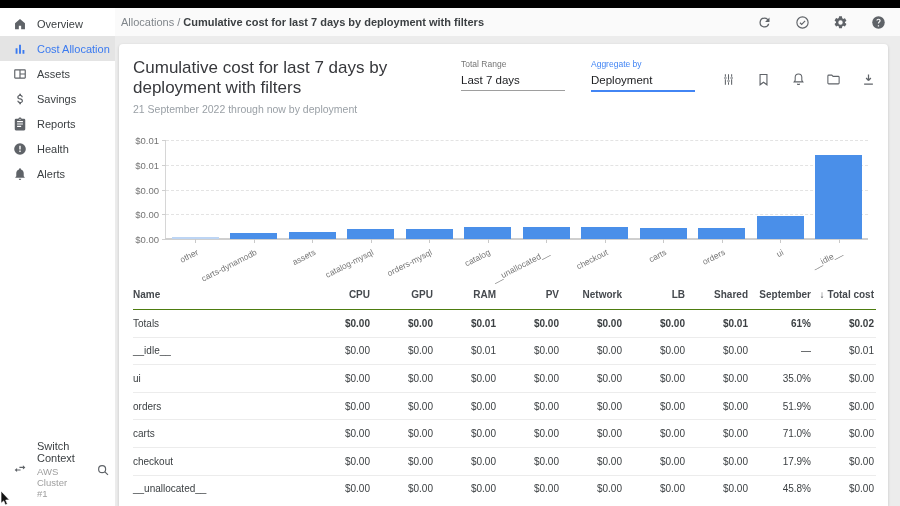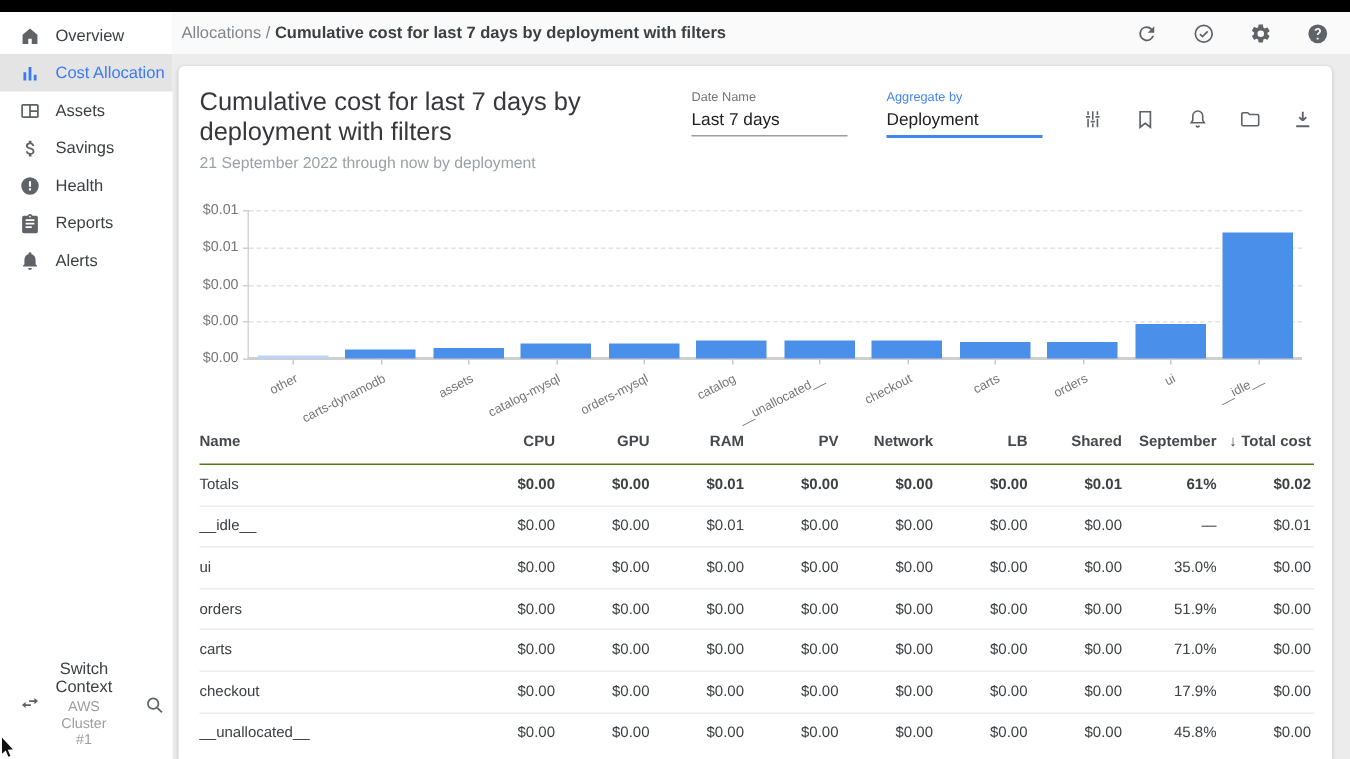--- a/index.html
+++ b/index.html
@@ -3,21 +3,21 @@
 <meta charset="utf-8">
 <style>
   * { margin:0; padding:0; box-sizing:border-box; }
   html,body { width:900px; height:506px; overflow:hidden; }
   body { font-family:"Liberation Sans","DejaVu Sans",sans-serif; background:#ececec; }
   .screen { position:relative; width:900px; height:506px; overflow:hidden; background:#ececec; }
   .topbar { height:8px; background:#000; }
   .body { display:flex; height:498px; }
 
   
-  .sidebar { width:115px; background:#fff; display:flex; flex-direction:column; justify-content:space-between; padding:3px 0 5px; flex-shrink:0;text-align:center; }
+  .sidebar { width:115px; background:#fff; display:flex; flex-direction:column; justify-content:space-between; padding:3px 0 5px; flex-shrink:0; }
   .nav-item { display:flex; align-items:center; gap:10px; min-height:25px; padding:2px 4px 2px 13px; font-size:11px; color:#3c4043; cursor:pointer; }
   .nav-item .ic { width:14px; height:14px; color:#5f6368; display:flex; align-items:center; justify-content:center; flex-shrink:0; }
   .nav-item .ic svg { width:14px; height:14px; display:block; }
   .nav-item.active { background:#e4e4e4; color:#3a7af0; }
   .nav-item.active .ic { color:#3a7af0; }
   .nav-lines { display:flex; flex-direction:column; }
   .nav-sub { font-size:9.5px; color:#9e9e9e; margin-top:2px; }
   .nav-bottom { display:flex; flex-direction:row; gap:4px; }
 
   
@@ -112,35 +112,35 @@
                 <path d="M12.6 10.9c-2.3-.6-3-1.2-3-2.1 0-1.1 1-1.8 2.6-1.8 1.7 0 2.4.8 2.4 2h2.2c-.1-1.7-1.1-3.2-3.1-3.7V3h-3v2.2c-1.9.4-3.4 1.6-3.4 3.6 0 2.3 1.9 3.4 4.7 4.1 2.5.6 3 1.5 3 2.4 0 .7-.5 1.8-2.6 1.8-2 0-2.8-.9-2.9-2H7.3c.1 2.1 1.7 3.3 3.4 3.7V21h3v-2.2c1.9-.4 3.4-1.5 3.4-3.5 0-2.8-2.4-3.8-4.5-4.4z"></path>
               </svg>
             </span>
             <span class="nav-lines">
               <span>Savings</span>
             </span>
           </div>
           <div class="nav-item">
             <span class="ic">
               <svg viewBox="0 0 24 24" fill="currentColor">
+                <path d="M19 3h-4.18C14.4 1.84 13.3 1 12 1s-2.4.84-2.82 2H5a2 2 0 0 0-2 2v16a2 2 0 0 0 2 2h14a2 2 0 0 0 2-2V5a2 2 0 0 0-2-2zm-7 0a1 1 0 1 1 0 2 1 1 0 0 1 0-2zm2 14H7v-2h7v2zm3-4H7v-2h10v2zm0-4H7V7h10v2z"></path>
+              </svg>
+            </span>
+            <span class="nav-lines">
+              <span>Reports</span>
+            </span>
+          </div>
+          <div class="nav-item">
+            <span class="ic">
+              <svg viewBox="0 0 24 24" fill="currentColor">
                 <path d="M12 2a10 10 0 1 0 0 20 10 10 0 0 0 0-20zm1.2 15h-2.4v-2.3h2.4V17zm0-4.2h-2.4V6.5h2.4v6.3z"></path>
               </svg>
             </span>
             <span class="nav-lines">
               <span>Health</span>
-            </span>
-          </div>
-          <div class="nav-item">
-            <span class="ic">
-              <svg viewBox="0 0 24 24" fill="currentColor">
-                <path d="M19 3h-4.18C14.4 1.84 13.3 1 12 1s-2.4.84-2.82 2H5a2 2 0 0 0-2 2v16a2 2 0 0 0 2 2h14a2 2 0 0 0 2-2V5a2 2 0 0 0-2-2zm-7 0a1 1 0 1 1 0 2 1 1 0 0 1 0-2zm2 14H7v-2h7v2zm3-4H7v-2h10v2zm0-4H7V7h10v2z"></path>
-              </svg>
-            </span>
-            <span class="nav-lines">
-              <span>Reports</span>
             </span>
           </div>
           <div class="nav-item">
             <span class="ic">
               <svg viewBox="0 0 24 24" fill="currentColor">
                 <path d="M12 22.2a2.1 2.1 0 0 0 2.1-2.1H9.9A2.1 2.1 0 0 0 12 22.2zm6.4-6.4V11c0-3.2-1.7-5.9-4.7-6.6v-.7a1.7 1.7 0 1 0-3.4 0v.7C7.3 5.1 5.6 7.8 5.6 11v4.8L4 17.4v1h16v-1l-1.6-1.6z"></path>
               </svg>
             </span>
             <span class="nav-lines">
               <span>Alerts</span>
@@ -217,21 +217,21 @@
       <div class="content">
         <div class="card">
 
           <div class="card-head">
             <div>
               <div class="title">Cumulative cost for last 7 days by deployment with filters</div>
               <div class="subtitle">21 September 2022 through now by deployment</div>
             </div>
             <div class="controls">
               <div class="field">
-                <div class="f-label">Date Name</div>
+                <div class="f-label">Total Range</div>
                 <div class="f-value">Last 7 days</div>
               </div>
               <div class="field accent">
                 <div class="f-label">Aggregate by</div>
                 <div class="f-value">Deployment</div>
               </div>
               <div class="toolbar" id="toolbar-icons">
                   <span class="ic">
                     <svg viewBox="0 0 24 24" fill="none" stroke="currentColor" stroke-width="1.7">
                       <path d="M7 3.5v4M7 11.5v9M4.8 9.5h4.4M12 3.5v9M12 16.5v4M9.8 14.5h4.4M17 3.5v4M17 11.5v9M14.8 9.5h4.4"></path>

